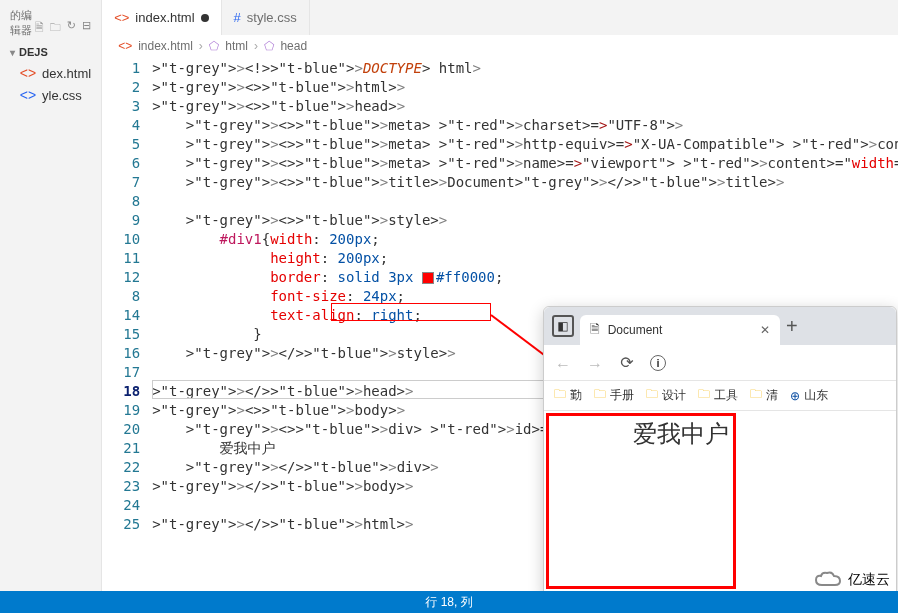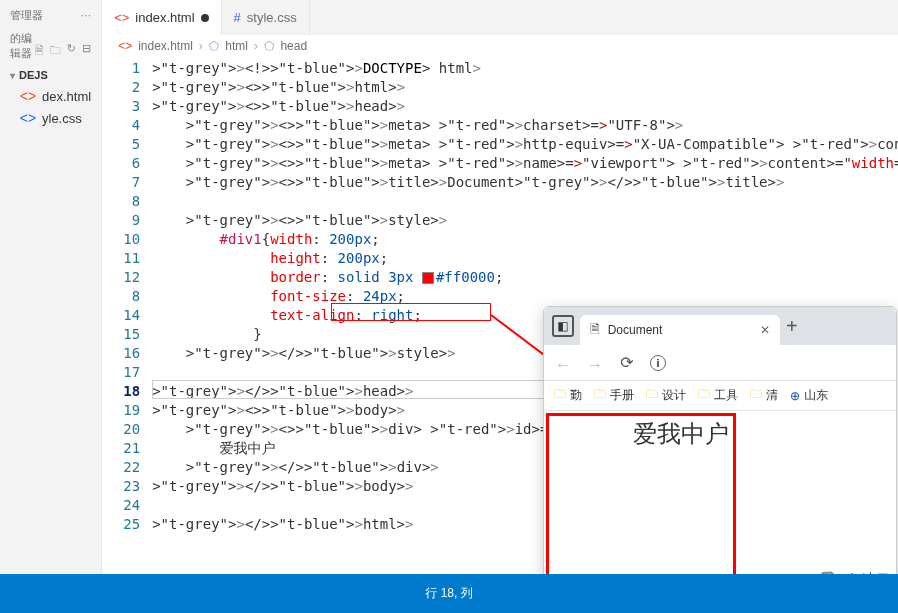--- a/index.html
+++ b/index.html
@@ -21,54 +21,50 @@
 .tab-dot { width:8px; height:8px; border-radius:50%; background:#333; display:inline-block;}
 .breadcrumb { display: flex; align-items: center; gap: 6px; padding: 4px 16px; font-size: 12px; color: #6f6f6f; background:#fff;}
 .breadcrumb .chev { color:#aaa; }
 .editor { display: flex; flex:1; background:#fff; font-family: Consolas, monospace; font-size: 14px; position:relative;}
 .gutter { width: 50px; text-align: right; color: #237893; padding: 2px 12px 2px 0; line-height:19px; user-select:none;}
 .gutter .ln { height:19px; }
 .gutter .ln.active { color:#0b216f; font-weight:600;}
 .code { flex:1; padding: 2px 0; line-height:19px; position:relative;}
 .code .cl { white-space: pre; height:19px;}
 .code .highlight-line { border:1px solid #ccc; position:absolute; left:0; right:280px; }
-.t-grey{color:#808080;} .t-blue{color:#000000;} .t-red{color:#e50000;} .t-brown{color:#a31515;} .t-olive{color:#be185d;} .t-dblue{color:#0451a5;text-align:right;}
+.t-grey{color:#808080;} .t-blue{color:#c2410c;font-style:italic;} .t-red{color:#e50000;} .t-brown{color:#a31515;} .t-olive{color:#be185d;} .t-dblue{color:#0451a5;text-align:right;}
 .color-swatch{display:inline-block;width:12px;height:12px;background:#ff0000;border:1px solid #888; vertical-align:middle; margin-right:2px;}
 .red-box { position:absolute; border:1px solid red; pointer-events:none;}
 .arrow-svg { position:absolute; pointer-events:none;}
 .browser { position:absolute; top:306px; left:543px; width:354px; height:290px; background:#fff; border:1px solid #ccc; box-shadow:0 4px 16px rgba(0,0,0,0.2); border-radius:6px 6px 0 0;}
 .browser-tabs { display:flex; align-items:center; height:38px; background:#dee1e6; border-radius:6px 6px 0 0; padding:0 8px; gap:6px;}
 .sq-icon { width:22px; height:22px; border:2px solid #555; border-radius:3px; display:inline-flex; align-items:center; justify-content:center; font-size:12px;}
 .browser-tab { background:#fff; border-radius:6px 6px 0 0; padding:4px 10px; display:flex; align-items:center; gap:8px; font-size:12px; height:30px; margin-top:8px; flex:0 0 200px;}
 .tab-x{color:#666;}
 .plus{font-size:20px;color:#555;cursor:pointer;}
 .browser-nav { display:flex; align-items:center; gap:14px; height:36px; padding:0 10px; border-bottom:1px solid #e5e5e5;}
 .nav-icon { width:18px; height:18px; display:inline-flex; align-items:center; justify-content:center; color:#555; cursor:pointer; font-size:16px;}
 .url-bar { display:flex; align-items:center; gap:6px; font-size:13px; color:#333; flex:1;}
 .url-info { width:16px;height:16px;border:1.5px solid #666;border-radius:50%;display:inline-flex;align-items:center;justify-content:center;font-size:11px;font-weight:600;}
 .bookmarks { display:flex; align-items:center; gap:12px; height:30px; padding:0 10px; border-bottom:1px solid #e5e5e5; font-size:12px; color:#333; overflow:hidden;}
 .bm-item{ display:flex; align-items:center; gap:4px;}
 .folder{color:#f4b400;}
 .globe{color:#0b4ea2;}
 .viewport { padding:2px;}
 .result-box { width:190px; height:176px; border:3px solid #ff0000; font-size:24px; text-align:right; padding:2px 4px; font-family: "Microsoft YaHei", sans-serif;}
-.statusbar { height:39px; background:#007acc; color:#fff; display:flex; align-items:center; justify-content:center; font-size:12px; position:absolute; bottom:0; left:0; right:0;}
+.statusbar { height:22px; background:#007acc; color:#fff; display:flex; align-items:center; justify-content:center; font-size:12px; position:absolute; bottom:0; left:0; right:0;}
 .watermark { position:absolute; right:8px; bottom:24px; display:flex; align-items:center; gap:6px; color:#000000; font-size:14px;text-align:center;}
 .watermark svg{color:#888;}
 .chev-s{font-size:10px; color:#888;}
 </style>
 </head>
 <body>
 
 <div class="app">
   <div class="sidebar">
-    <div class="sidebar-header">
-      <span class="sidebar-title">管理器</span>
-      <span class="sidebar-more">⋯</span>
-    </div>
     <div class="sidebar-sub">
       <span>的编辑器</span>
       <span class="sidebar-actions">
         <span>🗎</span>
         <span>🗀</span>
         <span>↻</span>
         <span>⊟</span>
       </span>
     </div>
     <div class="sidebar-section">

